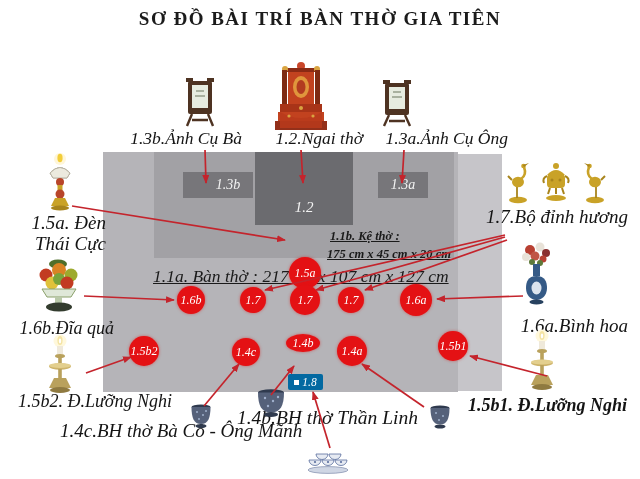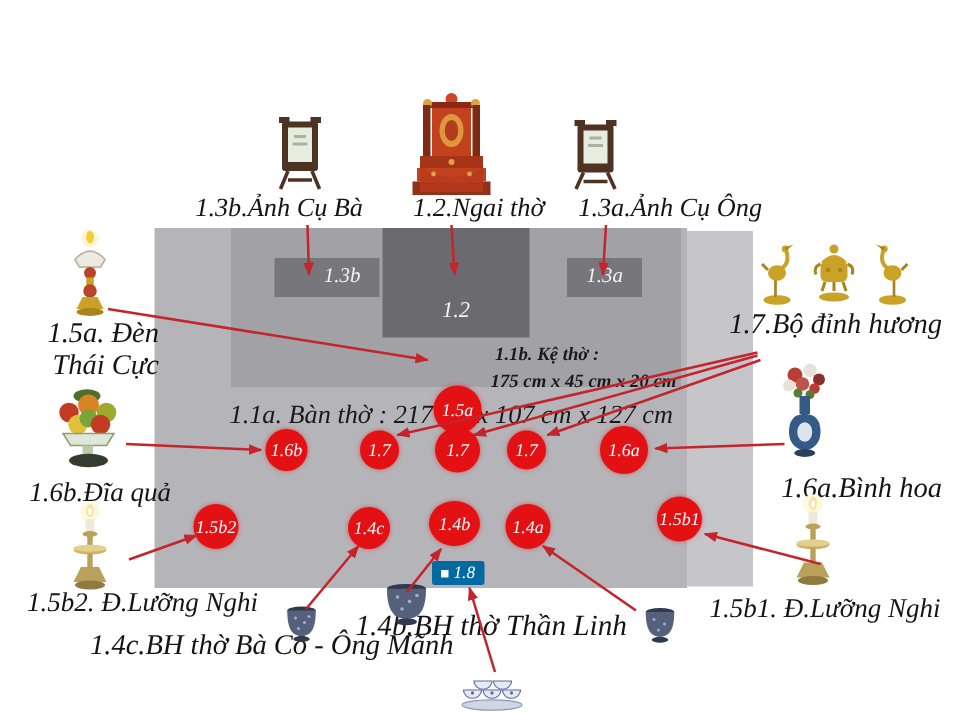--- a/index.html
+++ b/index.html
@@ -13,33 +13,34 @@
   .gray-table{background:#b5b4b8;}
   .gray-strip{background:#c6c5c9;}
   .gray-shelf{background:#a2a1a5;}
   .gray-box{background:#77767a;color:#f2f2f2;font-style:italic;display:flex;
             align-items:center;justify-content:center;font-size:14px;}
   #box-12{background:#6b6b6f;align-items:flex-end;
           padding-bottom:9px;box-sizing:border-box;font-size:15px;}
   .marker{border-radius:50%;background:#e41114;color:#fff;font-style:italic;display:flex;
           align-items:center;justify-content:center;font-size:12px;white-space:nowrap;
           box-shadow:0 0 3px rgba(220,20,20,.55);}
-  .note{font-style:italic;font-weight:bold;color:#1a1a1a;white-space:nowrap;}
+  .note{font-style:italic;font-weight:bold;color:#1a1a1a;white-space:nowrap;text-decoration:underline;}
   #tag-18{background:#0369a1;color:#fff;font-style:italic;font-size:11.5px;border-radius:2px;
           display:flex;align-items:center;justify-content:center;gap:3px;}
   #tag-18 .sq{width:5px;height:5px;background:#fff;display:inline-block;}
   svg{display:block;}
   #arrows{left:0;top:0;pointer-events:none;z-index:50;}
   .icon{z-index:10;}
 </style>
 </head>
 <body>
 
 <div id="stage">
 
+  <div class="abs" id="title">SƠ ĐỒ BÀI TRÍ BÀN THỜ GIA TIÊN</div>
 
   <div class="abs gray-table" style="left:103px;top:152px;width:355px;height:240px;"></div>
   <div class="abs gray-strip" style="left:458px;top:154px;width:44px;height:237px;"></div>
   <div class="abs gray-shelf" style="left:154px;top:152px;width:300px;height:106px;"></div>
   <div class="abs gray-box" style="left:183px;top:172px;width:50px;height:26px;padding-left:20px;">
     <span>1.3b</span>
   </div>
   <div class="abs gray-box" id="box-12" style="left:255px;top:152px;width:98px;height:73px;">
     <span>1.2</span>
   </div>
@@ -52,21 +53,21 @@
   <div class="abs note" style="left:153px;top:266px;font-size:17.5px;font-weight:normal;">1.1a. Bàn thờ : 217 cm x 107 cm x 127 cm</div>
 
   <div class="abs marker" style="left:289px;top:228px;width:32px;height:32px;margin-top:29px;">1.5a</div>
   <div class="abs marker" style="left:177px;top:286px;width:28px;height:28px;">1.6b</div>
   <div class="abs marker" style="left:240px;top:287px;width:26px;height:26px;">1.7</div>
   <div class="abs marker" style="left:290px;top:285px;width:30px;height:30px;">1.7</div>
   <div class="abs marker" style="left:338px;top:287px;width:26px;height:26px;">1.7</div>
   <div class="abs marker" style="left:400px;top:284px;width:32px;height:32px;">1.6a</div>
   <div class="abs marker" style="left:129px;top:336px;width:30px;height:30px;">1.5b2</div>
   <div class="abs marker" style="left:232px;top:338px;width:28px;height:28px;">1.4c</div>
-  <div class="abs marker" style="left:286px;top:334px;width:34px;height:30px;">1.4b</div>
+  <div class="abs marker" style="left:286px;top:334px;width:34px;height:18px;">1.4b</div>
   <div class="abs marker" style="left:337px;top:336px;width:30px;height:30px;">1.4a</div>
   <div class="abs marker" style="left:438px;top:331px;width:30px;height:30px;">1.5b1</div>
   <div class="abs" id="tag-18" style="left:288px;top:374px;width:35px;height:16px;">
     <span class="sq"></span>
     <span>1.8</span>
   </div>
 
   <svg class="abs icon" style="left:183px;top:77px;" width="34" height="52" viewBox="0 0 34 52">
     <rect x="3" y="1" width="7" height="4" fill="#4e3322"></rect>
       <rect x="24" y="1" width="7" height="4" fill="#4e3322"></rect>
@@ -246,21 +247,21 @@
 
   <div class="abs lbl" style="left:104px;top:129px;width:138px;font-size:17.5px;">1.3b.Ảnh Cụ Bà</div>
   <div class="abs lbl" style="left:243px;top:129px;width:120px;font-size:17.5px;">1.2.Ngai thờ</div>
   <div class="abs lbl" style="left:366px;top:129px;width:142px;font-size:17.5px;">1.3a.Ảnh Cụ Ông</div>
   <div class="abs lbl wrap" style="left:8px;top:212px;width:98px;font-size:19px;">1.5a. Đèn
 Thái Cực</div>
   <div class="abs lbl" style="left:0px;top:318px;width:114px;font-size:18px;">1.6b.Đĩa quả</div>
   <div class="abs lbl" style="left:2px;top:391px;width:170px;font-size:18px;">1.5b2. Đ.Lưỡng Nghi</div>
   <div class="abs lbl" style="left:482px;top:206px;width:146px;font-size:19px;">1.7.Bộ đỉnh hương</div>
   <div class="abs lbl" style="left:500px;top:315px;width:128px;font-size:19px;">1.6a.Bình hoa</div>
-  <div class="abs lbl" style="left:457px;top:395px;width:170px;font-size:18px;">1.5b1. Đ.Lưỡng Nghi</div>
+  <div class="abs lbl" style="left:457px;top:395px;width:170px;font-size:18px;font-weight:bold;">1.5b1. Đ.Lưỡng Nghi</div>
   <div class="abs lbl" style="left:60px;top:420px;width:235px;font-size:19px;">1.4c.BH thờ Bà Cô - Ông Mãnh</div>
   <div class="abs lbl" style="left:218px;top:407px;width:200px;font-size:19.5px;">1.4b.BH thờ Thần Linh</div>
 
   <svg class="abs" id="arrows" width="640" height="479" viewBox="0 0 640 479">
     <defs>
       <marker id="ah" markerWidth="9" markerHeight="7" refX="8" refY="3.5" orient="auto" markerUnits="userSpaceOnUse">
         <path d="M0,0 L9,3.5 L0,7 Z" fill="#c4242c"></path>
       </marker>
     </defs>
     <g stroke="#c4242c" stroke-width="1.7" fill="none">

